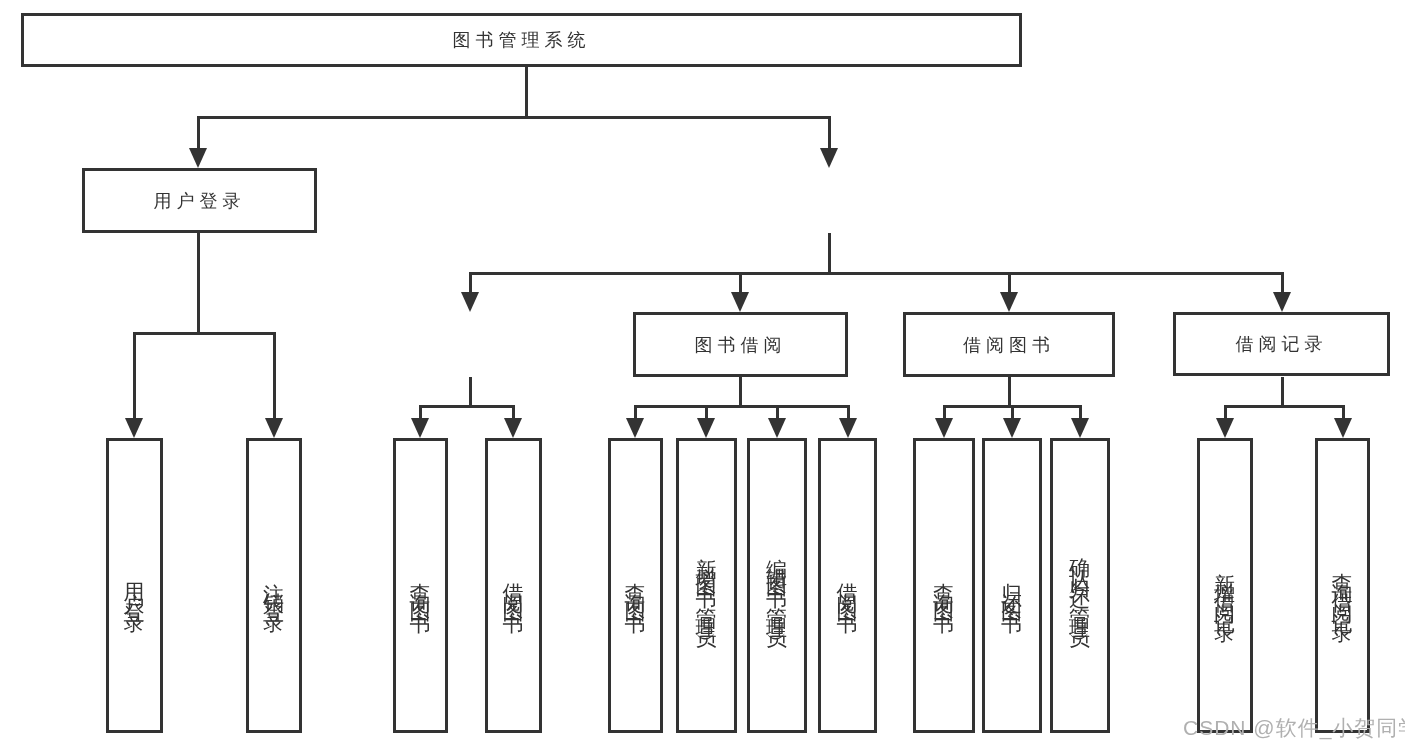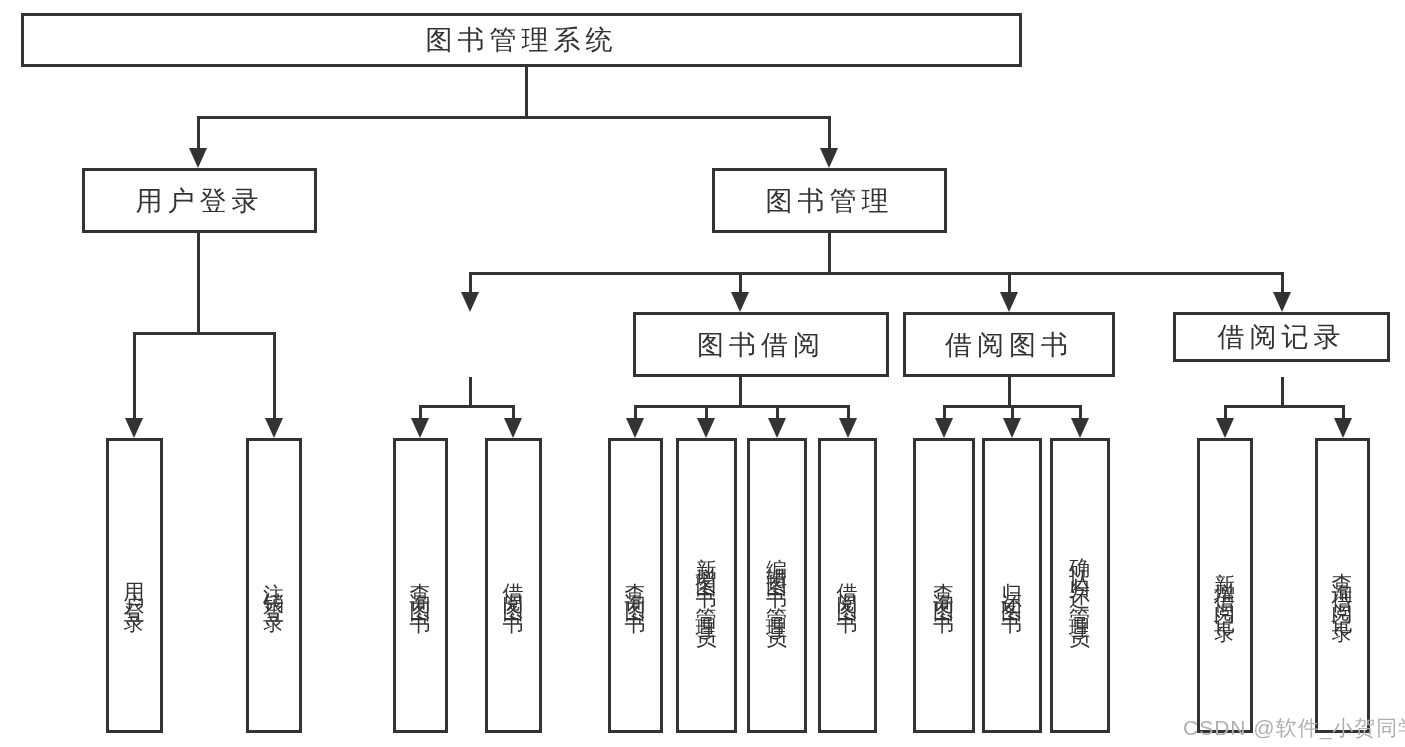--- a/index.html
+++ b/index.html
@@ -14,21 +14,21 @@
     position:absolute;
     box-sizing:border-box;
     border:3px solid #333333;
     background:#ffffff;
     display:flex;
     align-items:center;
     justify-content:center;
     color:#333333;
   }
   .hlabel{
-    font-size:27px;
+    font-size:18px;
     letter-spacing:5px;
     color:#333333;
     white-space:nowrap;
   }
   .vbox span{
     writing-mode:vertical-rl;
     font-size:21px;
     letter-spacing:10px;
     line-height:1;
     color:#333333;
@@ -59,31 +59,28 @@
 
 <div id="stage">
 
   <div class="box" style="left:21px;top:13px;width:1001px;height:54px;">
     <span class="hlabel">图书管理系统</span>
   </div>
 
   <div class="box" style="left:82px;top:168px;width:235px;height:65px;">
     <span class="hlabel">用户登录</span>
   </div>
-  <div class="box" style="left:712px;top:168px;width:235px;height:65px;">
-    <span class="hlabel">图书管理</span>
-  </div>
 
-  <div class="box" style="left:633px;top:312px;width:256px;height:65px;">
+  <div class="box" style="left:633px;top:312px;width:215px;height:65px;">
     <span class="hlabel">图书借阅</span>
   </div>
   <div class="box" style="left:903px;top:312px;width:212px;height:65px;">
     <span class="hlabel">借阅图书</span>
   </div>
-  <div class="box" style="left:1173px;top:312px;width:217px;height:50px;">
+  <div class="box" style="left:1173px;top:312px;width:217px;height:64px;">
     <span class="hlabel">借阅记录</span>
   </div>
 
   <div class="box vbox" style="left:106px;top:438px;width:57px;height:295px;">
     <span>用户登录</span>
   </div>
   <div class="box vbox" style="left:246px;top:438px;width:56px;height:295px;">
     <span>注销登录</span>
   </div>
 

